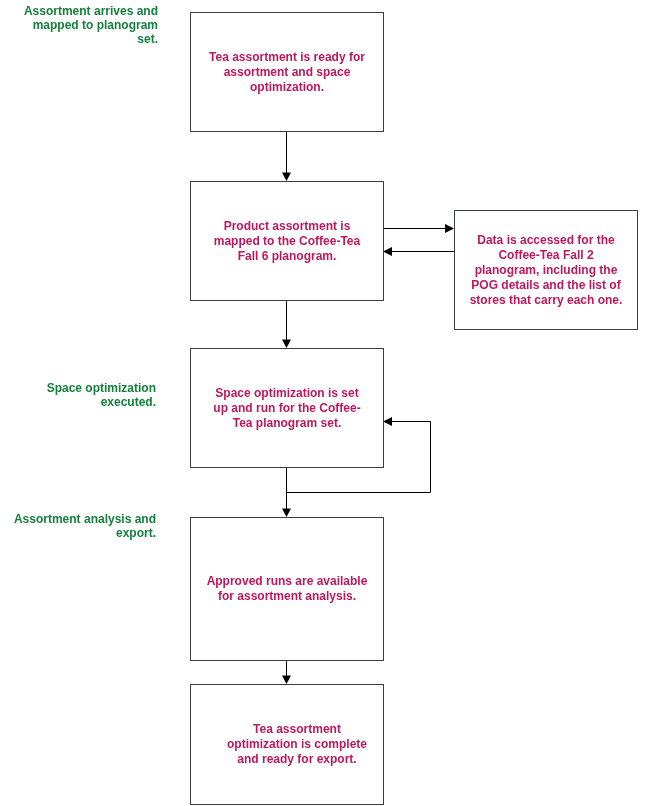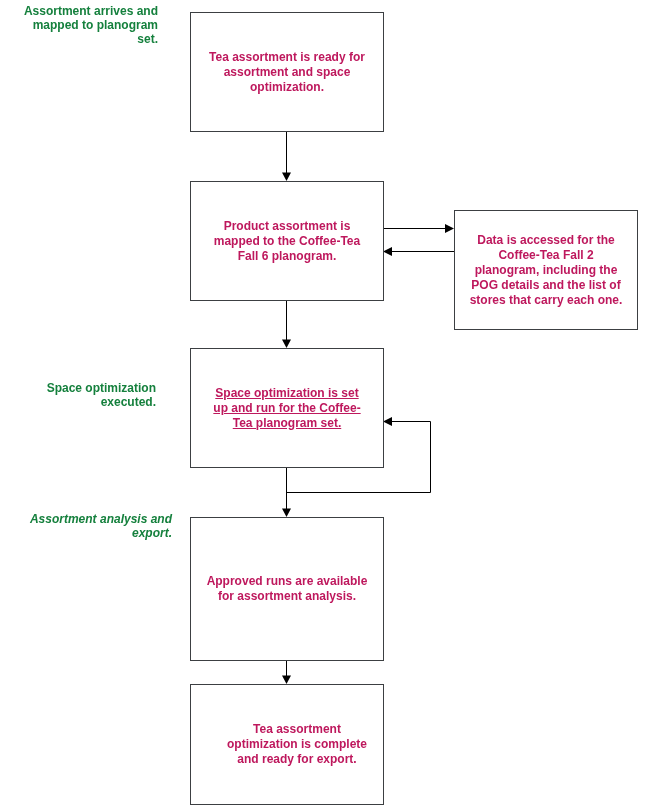--- a/index.html
+++ b/index.html
@@ -35,36 +35,36 @@
     font-size: 12px;
     line-height: 15px;
     font-weight: bold;
     color: #be185d;
     white-space: pre-line;
     z-index: 2;
   }
   .box-1 { left: 190px; top: 12px;  width: 194px; height: 120px; }
   .box-2 { left: 190px; top: 181px; width: 194px; height: 120px; }
   .box-side { left: 454px; top: 182px; width: 184px; height: 120px; margin-top: 28px; }
-  .box-3 { left: 190px; top: 348px; width: 194px; height: 120px; text-decoration: underline; }
+  .box-3 { left: 190px; top: 348px; width: 194px; height: 120px; }
   .box-4 { left: 190px; top: 517px; width: 194px; height: 144px; }
   .box-5 { left: 190px; top: 684px; width: 194px; height: 121px; padding-left: 20px; }
   .side-label {
     position: absolute;
     text-align: right;
     font-size: 12px;
     line-height: 14px;
     font-weight: bold;
     color: #15803d;
     white-space: pre-line;
     z-index: 2;
   }
   .label-1 { left: 6px; top: 4px;   width: 152px; }
   .label-2 { left: 4px; top: 344px; width: 152px; margin-top: 37px; }
-  .label-3 { left: 17px; top: 512px; width: 155px; font-style: italic; }
+  .label-3 { left: 1px; top: 512px; width: 155px; }
   .connector-layer line, .connector-layer polyline {
     stroke: #000000;
     stroke-width: 1;
     fill: none;
   }
   .connector-layer polygon {
     fill: #000000;
     stroke: none;
   }
 </style>

